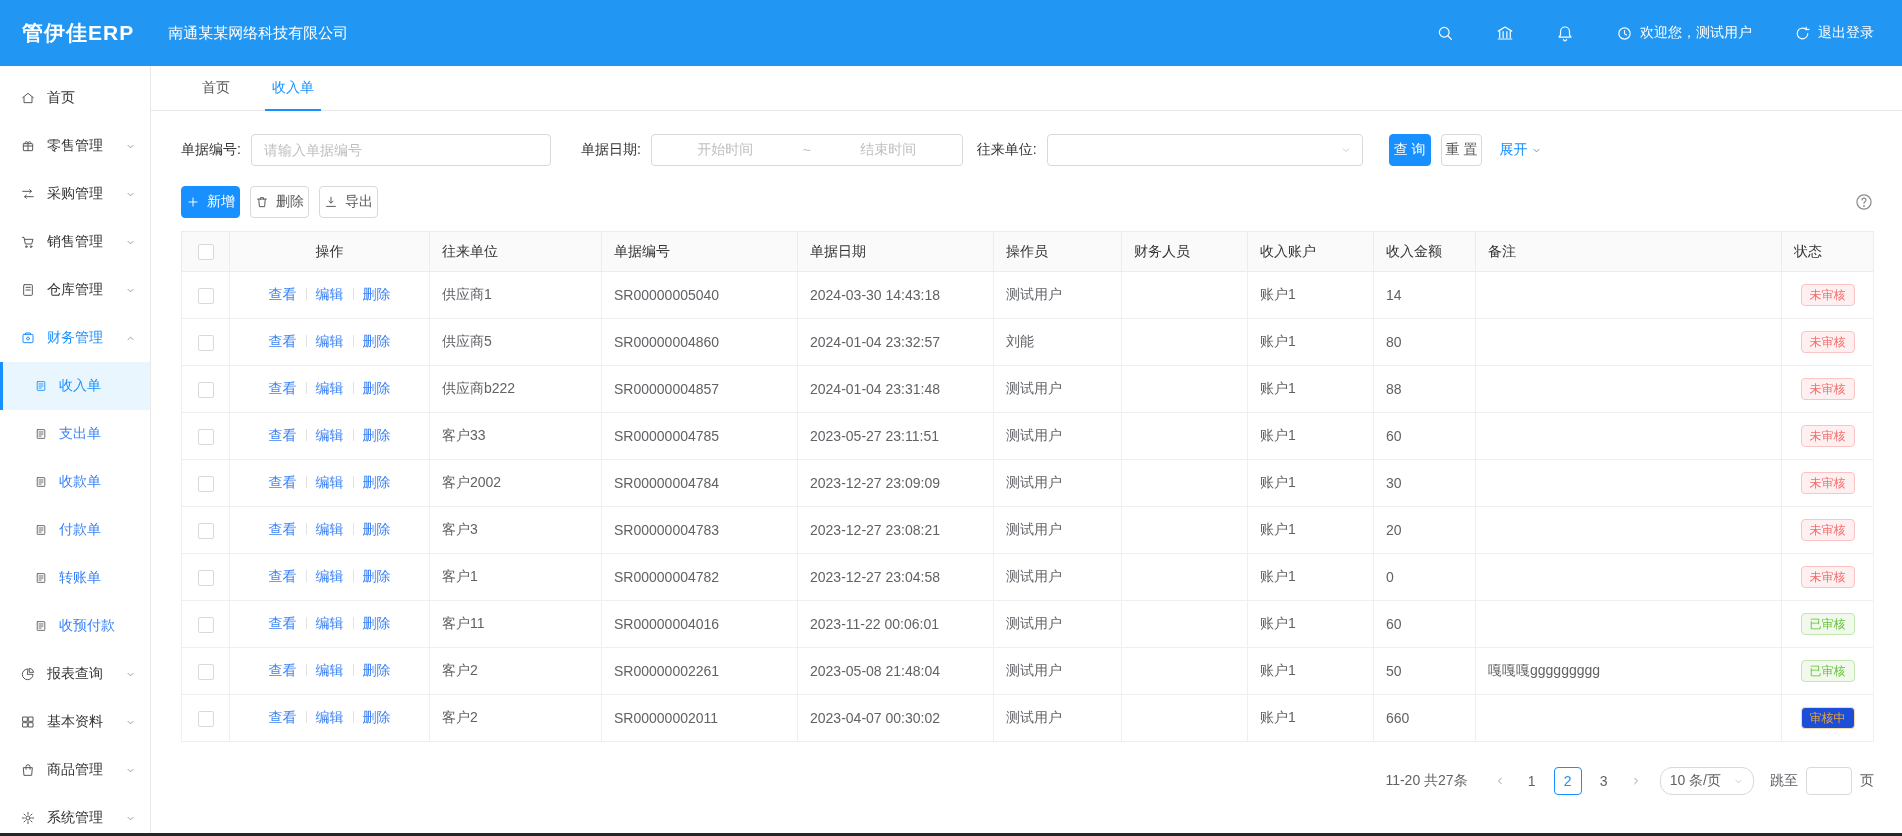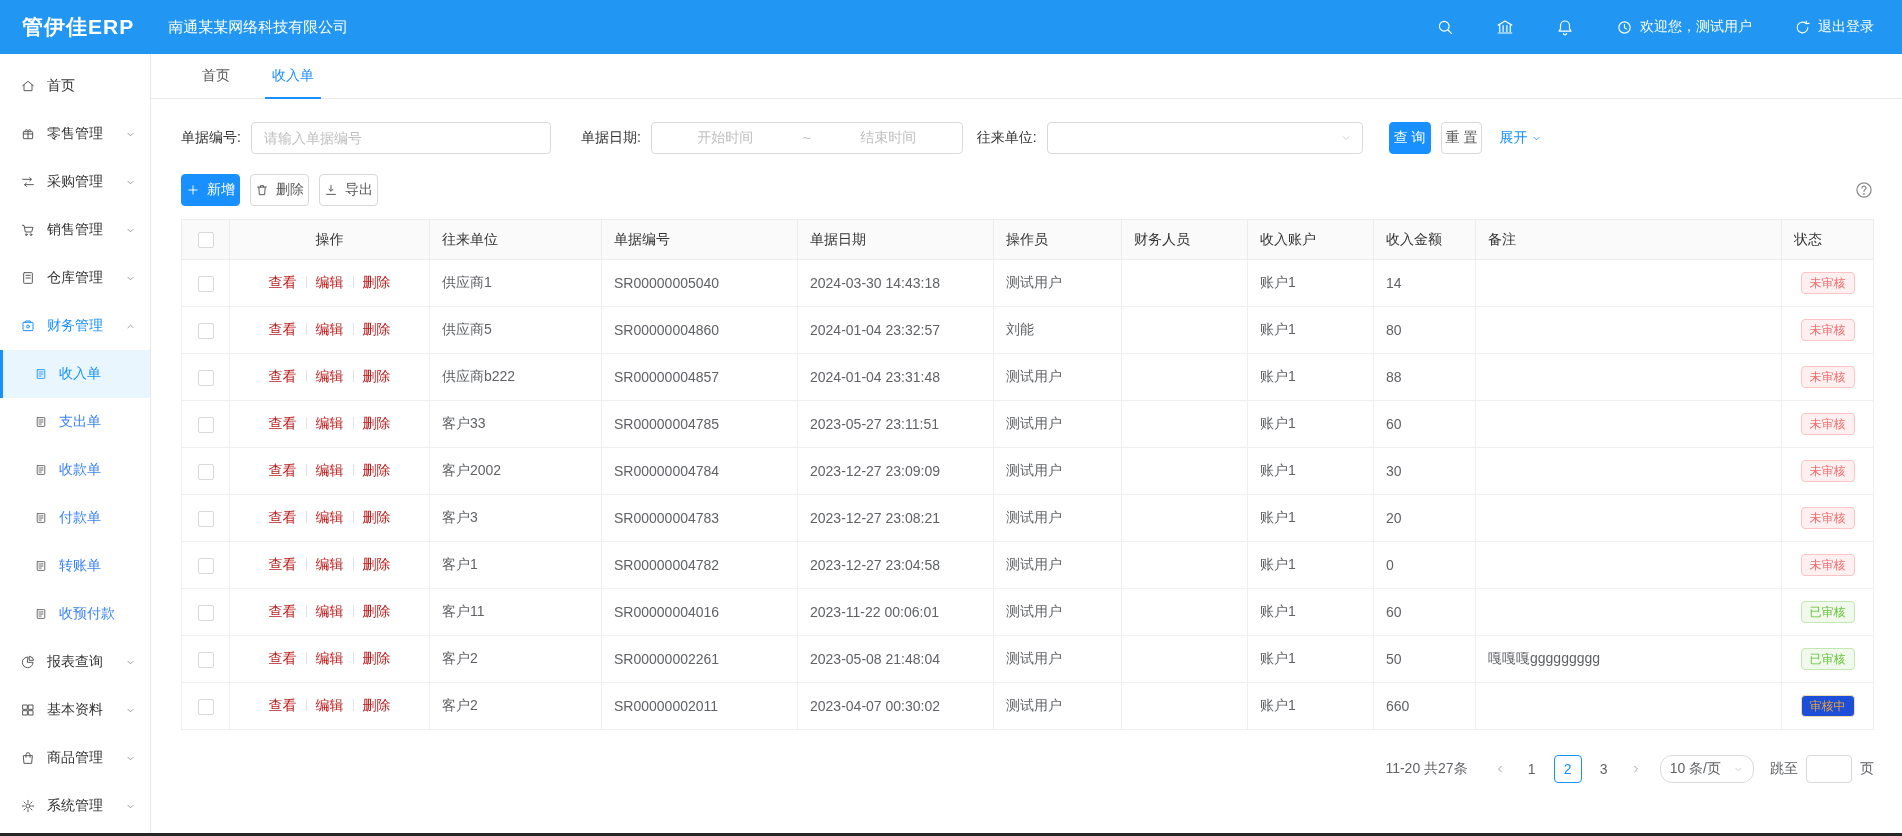--- a/index.html
+++ b/index.html
@@ -1,21 +1,21 @@
 <!DOCTYPE html>
 <html><head>
 <meta charset="utf-8">
 <style>
   * { box-sizing: border-box; }
   html,body { margin:0; padding:0; width:1902px; height:836px; overflow:hidden;
     font-family:"Liberation Sans","DejaVu Sans",sans-serif; font-size:14px; color:#333; background:#fff; }
   svg { display:block; }
 
   
-  .topbar { height:54px; background:#2196f3; display:flex; align-items:center; color:#fff; }
+  .topbar { height:66px; background:#2196f3; display:flex; align-items:center; color:#fff; }
   .logo { padding-left:22px; font-size:21px; font-weight:bold; letter-spacing:1px; white-space:nowrap; cursor:pointer; }
   .company { margin-left:34px; font-size:15px; white-space:nowrap;text-align:center; }
   .topbar-right { margin-left:auto; display:flex; align-items:flex-start; padding-right:28px; }
   .tb-icon { margin-left:42px; cursor:pointer; display:flex; align-items:center; }
   .tb-icon svg { width:18px; height:18px; stroke:#fff; fill:none; stroke-width:1.6; stroke-linecap:round; stroke-linejoin:round; }
   .tb-user { margin-left:42px; display:flex; align-items:center; gap:7px; cursor:pointer; font-size:14px; }
   .tb-user svg { width:17px; height:17px; stroke:#fff; fill:none; stroke-width:1.6; stroke-linecap:round; stroke-linejoin:round; }
 
   
   .main { display:flex; height:783px; }
@@ -75,21 +75,21 @@
   
   table { width:100%; border-collapse:collapse; table-layout:fixed; margin-top:13px; }
   thead th { background:#fafafa; height:40px; font-weight:500; color:#333; text-align:left; padding:0 12px;
     border:1px solid #ececec; border-left:none; font-size:14px; }
   thead th:first-child { border-left:1px solid #ececec; }
   tbody td { height:47px; color:#606266; padding:0 12px; border:1px solid #efefef; border-left:none; border-top:none;
     overflow:hidden; white-space:nowrap; text-overflow:ellipsis; }
   tbody td:first-child { border-left:1px solid #efefef; }
   th.c-center, td.c-center { text-align:center; padding:0; }
   .cbx { width:16px; height:16px; border:1px solid #d9d9d9; border-radius:2px; display:inline-block; background:#fff; vertical-align:middle; cursor:pointer; }
-  .oplink { color:#b91c1c; cursor:pointer; text-decoration:none;text-align:right; }
+  .oplink { color:#3b82f6; cursor:pointer; text-decoration:none;text-align:right; }
   .sep-v { display:inline-block; width:1px; height:12px; background:#e3e3e3; margin:0 9px; vertical-align:-1px; }
   .badge { display:inline-block; padding:3px 8px; font-size:12px; line-height:1.2; border-radius:4px; border:1px solid; }
   .badge.red { color:#f56c6c; background:#fef0f0; border-color:#fbc4c4; }
   .badge.green { color:#67c23a; background:#f0f9eb; border-color:#c2e7b0; }
   .badge.orange { color:#e6a23c; background:#1d4ed8; border-color:#f5dab1; }
 
   
   .pagination { margin-top:25px; display:flex; justify-content:flex-end; align-items:center; color:#606266; }
   .pg-total { margin-right:18px; }
   .pg-arrow { color:#909399; cursor:pointer; padding:0 8px; display:flex; }

